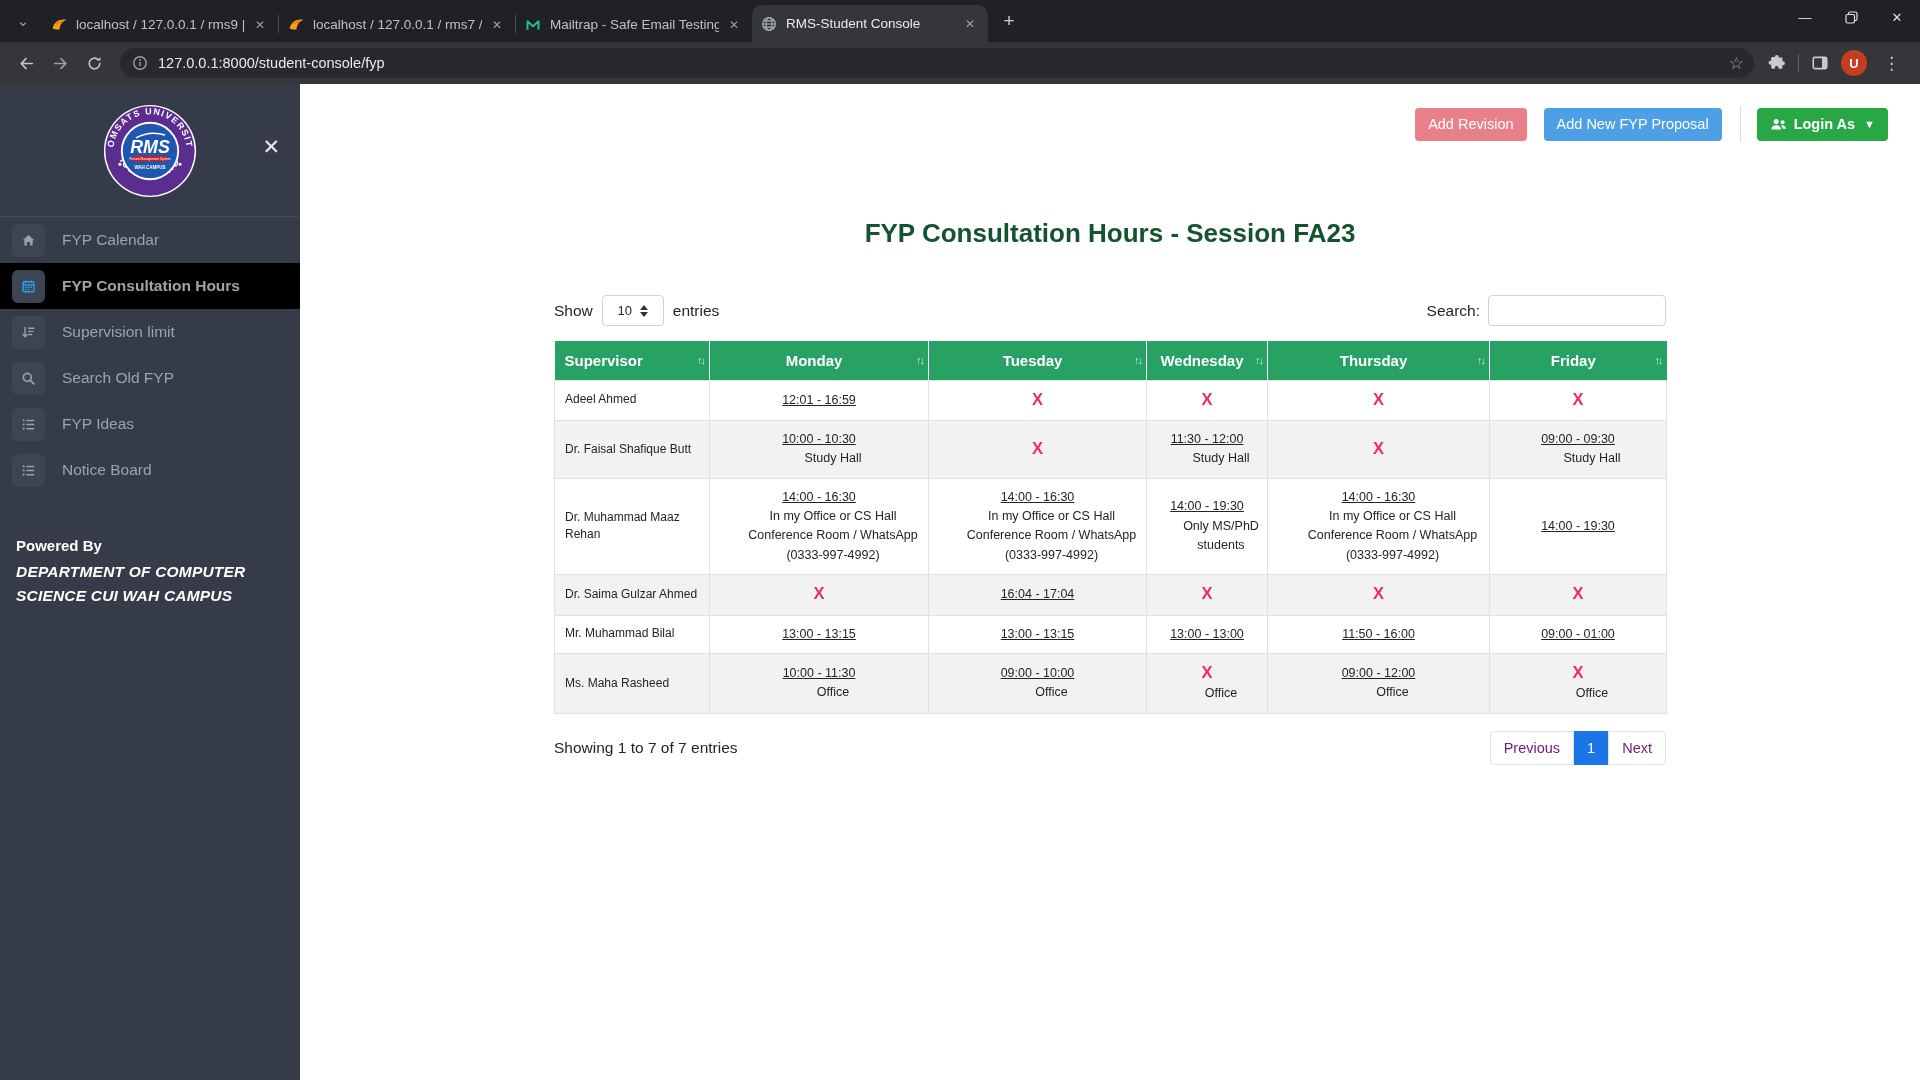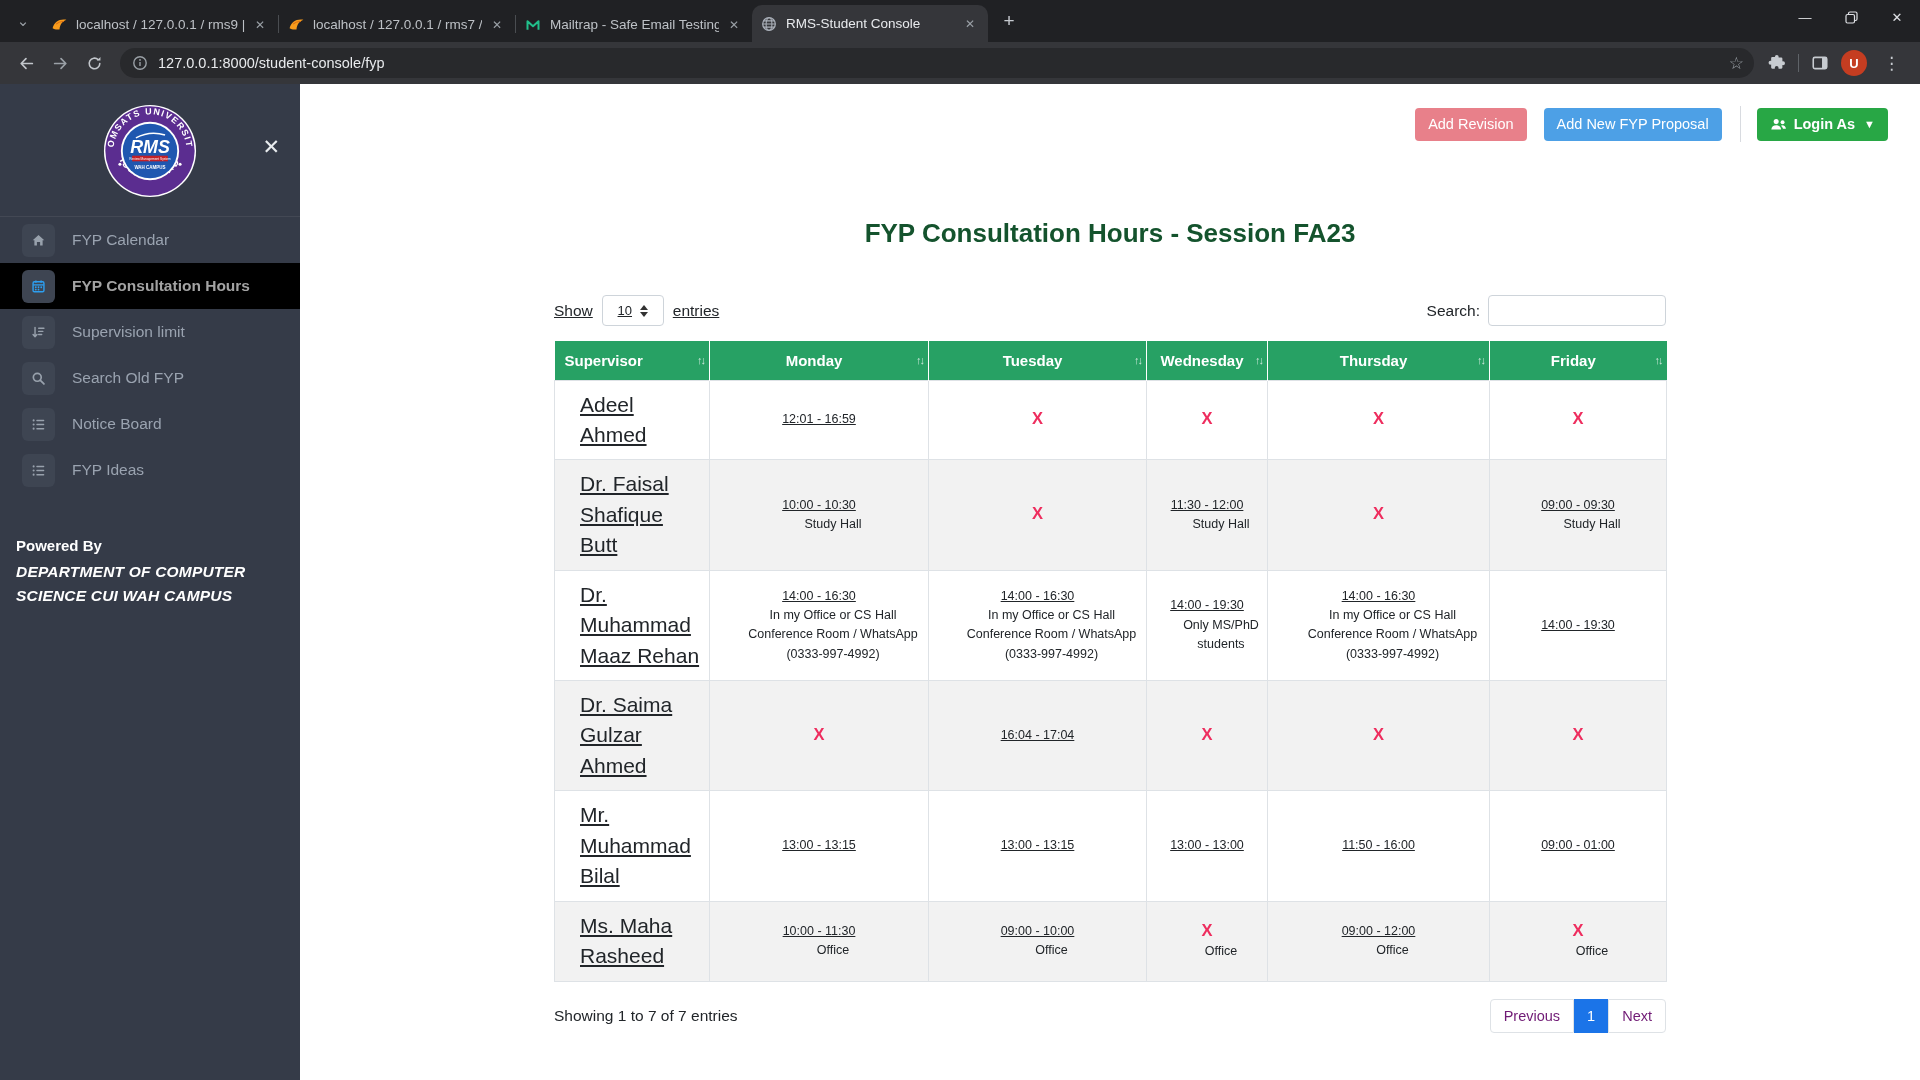--- a/index.html
+++ b/index.html
@@ -27,21 +27,21 @@
   .tb-divider { width:1px; height:18px; background:#5f6368; }
   .avatar { width:26px; height:26px; border-radius:50%; background:#c53d21; color:#fff; font-size:13px; font-weight:700; display:flex; align-items:center; justify-content:center; cursor:pointer; }
   .kebab { color:#c7cbd0; font-size:17px; letter-spacing:0; cursor:pointer; padding:0 4px; }
 
   
   .app { display:flex; height:996px; }
   .sidebar { width:300px; background:#353b48; position:relative; flex:0 0 auto; color:#9aa3b0; }
   .sidebar-close { position:absolute; top:52px; right:20px; color:#e9ecef; font-size:21px; line-height:1; cursor:pointer; }
   .logo-wrap { display:flex; justify-content:center; padding-top:20px; }
   .side-menu { margin-top:18px; border-top:1px solid rgba(255,255,255,.07); list-style:none; }
-  .menu-item { display:flex; align-items:center; height:46px; padding-left:22px; cursor:pointer; font-size:15.5px; color:#9aa3b0; }
+  .menu-item { display:flex; align-items:center; height:46px; padding-left:12px; cursor:pointer; font-size:15.5px; color:#9aa3b0; }
   .menu-item .icon-chip { width:33px; height:33px; border-radius:6px; background:#3e4552; display:flex; align-items:center; justify-content:center; color:#98a1ac; flex:0 0 auto; }
   .menu-item .menu-label { margin-left:17px; }
   .menu-item.active { background:#000; color:#a3a3a3; font-weight:700; }
   .menu-item.active .icon-chip { color:#2d9ff0; }
   .powered { margin:44px 16px 0 16px; color:#fff; }
   .powered .pb-line { font-size:15px; font-weight:600; }
   .powered .dept-line { font-size:15.5px; font-weight:700; font-style:italic; margin-top:6px; line-height:1.55; letter-spacing:.2px; }
 
   .main { flex:1; background:#fff; min-width:0; }
   .topbar { display:flex; justify-content:flex-end; align-items:center; padding:22px 32px 0 0; }
@@ -49,35 +49,35 @@
   .btn-danger { background:#e8808a; }
   .btn-primary { background:#4da0e6; margin-left:17px; }
   .btn-success { background:#28a745; font-weight:600; }
   .top-divider { width:1px; height:36px; background:#d8dbe0; margin:0 16px 0 18px; }
   .caret-down { font-size:11px; margin-left:2px; }
 
   .page-title { text-align:center; margin-top:76px; font-size:26px; font-weight:600; color:#14532d; }
 
   .dt-wrap { width:1112px; margin:46px auto 0; }
   .dt-controls { display:flex; justify-content:space-between; align-items:center; margin-bottom:15px; }
-  .show-group { display:flex; align-items:center; gap:9px; font-size:15.5px; color:#212529;text-decoration:underline; }
+  .show-group { display:flex; align-items:center; gap:9px; font-size:15.5px; color:#212529; }
   .entries-select { width:62px; height:31px; border:1px solid #ced4da; border-radius:4px; display:flex; align-items:center; justify-content:center; gap:8px; font-size:13px; color:#212529; cursor:pointer; background:#fff; }
   .spin { display:inline-flex; flex-direction:column; gap:2px; }
   .spin i { width:0; height:0; border-left:4px solid transparent; border-right:4px solid transparent; }
   .spin .up { border-bottom:5px solid #333; }
   .spin .down { border-top:5px solid #333; }
   .search-group { display:flex; align-items:center; gap:8px; font-size:15.5px; color:#212529; }
   .search-input { width:178px; height:31px; border:1px solid #ced4da; border-radius:4px; padding:0 8px; font-size:14px; font-family:inherit; outline:none; }
 
   table.dt { width:100%; border-collapse:collapse; table-layout:fixed; }
   .dt thead th { background:#27a164; color:#fff; font-weight:700; font-size:15px; height:39px; position:relative; border-left:1px solid rgba(255,255,255,.45); text-align:center; padding:0 18px 0 8px; cursor:pointer; }
   .dt thead th:first-child { border-left:none; text-align:left; padding-left:10px; }
   .sort-icon { position:absolute; right:5px; top:50%; transform:translateY(-50%); font-size:11px; color:rgba(255,255,255,.75); letter-spacing:-2px; }
   .dt tbody td { border:1px solid #dee2e6; font-size:12.5px; color:#212529; text-align:center; padding:9px 7px; vertical-align:middle; line-height:1.55; }
-  .dt tbody td.sup { text-align:left; font-size:21px; padding-left:25px; line-height:1.45;text-decoration:underline; }
+  .dt tbody td.sup { text-align:left; font-size:12px; padding-left:10px; line-height:1.45; }
   .dt tbody tr:nth-child(even) { background:#f2f2f2; }
   .x-mark { color:#ee2d5e; font-weight:700; font-size:16.5px; line-height:1.2; display:inline-block; }
   .cell-time { font-weight:500;text-decoration:underline; }
   .cell-note { font-weight:400;margin-left:28px; }
 
   .dt-footer { display:flex; justify-content:space-between; align-items:center; margin-top:17px; }
   .dt-info { font-size:15.5px; color:#212529; }
   .pagination { display:flex; }
   .page-btn { border:1px solid #dee2e6; background:#fff; color:#701a75; font-size:14.5px; padding:8px 13px; cursor:pointer; }
   .page-btn.prev { border-radius:4px 0 0 4px; }
@@ -268,34 +268,34 @@
           <span class="icon-chip">
             <svg width="15" height="15" viewBox="0 0 16 16">
               <circle cx="2.8" cy="3.6" r="1.1" fill="currentColor"></circle>
               <rect x="5.6" y="2.9" width="8.6" height="1.5" rx=".7" fill="currentColor"></rect>
               <circle cx="2.8" cy="8" r="1.1" fill="currentColor"></circle>
               <rect x="5.6" y="7.3" width="8.6" height="1.5" rx=".7" fill="currentColor"></rect>
               <circle cx="2.8" cy="12.4" r="1.1" fill="currentColor"></circle>
               <rect x="5.6" y="11.7" width="8.6" height="1.5" rx=".7" fill="currentColor"></rect>
             </svg>
           </span>
-          <span class="menu-label">Notice Board</span>
+          <span class="menu-label">FYP Ideas</span>
         </li>
         <li class="menu-item">
           <span class="icon-chip">
             <svg width="15" height="15" viewBox="0 0 16 16">
               <circle cx="2.8" cy="3.6" r="1.1" fill="currentColor"></circle>
               <rect x="5.6" y="2.9" width="8.6" height="1.5" rx=".7" fill="currentColor"></rect>
               <circle cx="2.8" cy="8" r="1.1" fill="currentColor"></circle>
               <rect x="5.6" y="7.3" width="8.6" height="1.5" rx=".7" fill="currentColor"></rect>
               <circle cx="2.8" cy="12.4" r="1.1" fill="currentColor"></circle>
               <rect x="5.6" y="11.7" width="8.6" height="1.5" rx=".7" fill="currentColor"></rect>
             </svg>
           </span>
-          <span class="menu-label">FYP Ideas</span>
+          <span class="menu-label">Notice Board</span>
         </li>
       </ul>
     <div class="powered">
       <div class="pb-line">Powered By</div>
       <div class="dept-line">DEPARTMENT OF COMPUTER SCIENCE CUI WAH CAMPUS</div>
     </div>
   </div>
 
   <div class="main">
     <div class="topbar">

